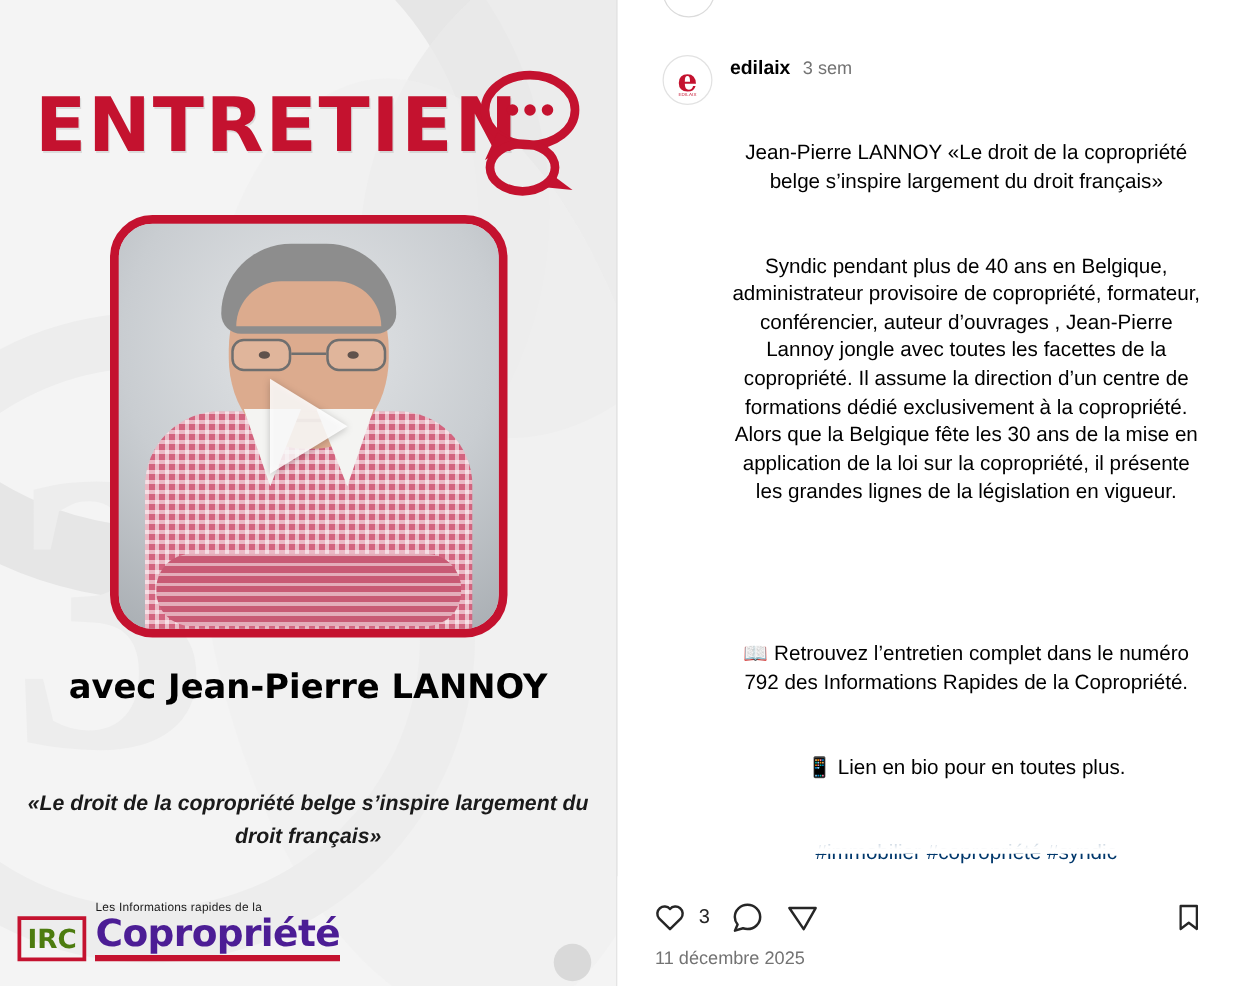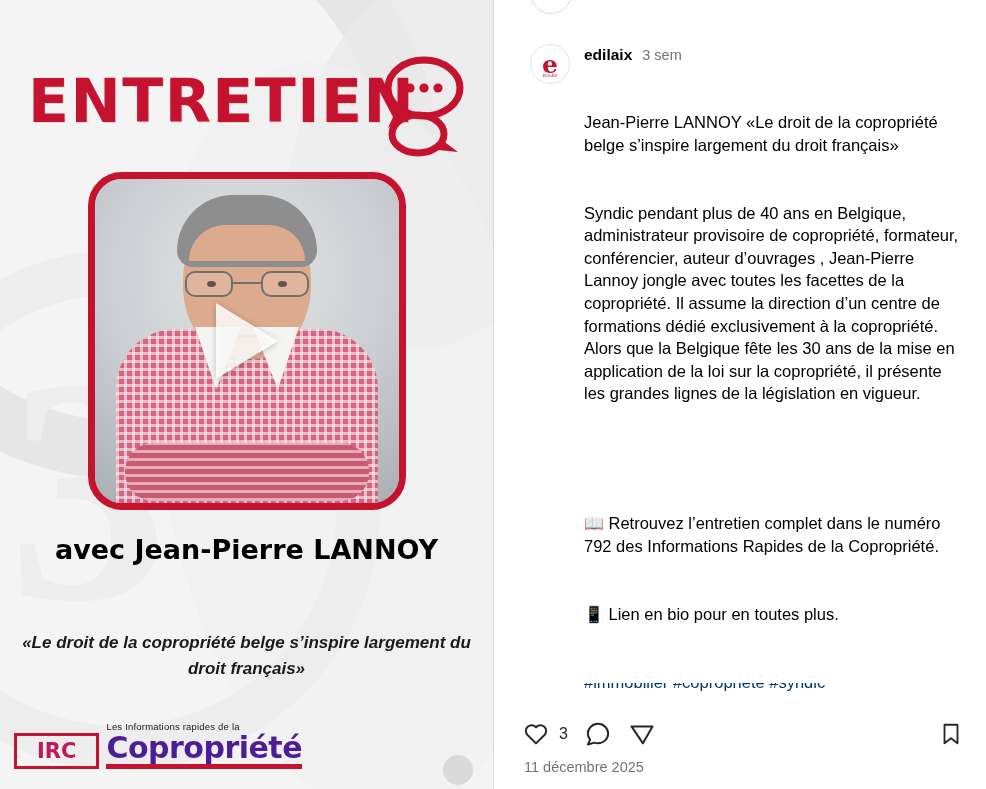--- a/index.html
+++ b/index.html
@@ -229,25 +229,25 @@
     line-height: 1.55;
   }
 
   .logo-block {
     position: absolute;
     left: 14px; bottom: 20px;
     display: flex; align-items: flex-end; gap: 7px;
   }
   .logo-irc {
     border: 3px solid #c4122f;
-    color: #be185d;
+    color: #4d7c0f;
     font-weight: 800;
     font-size: 21px;
     line-height: 1;
-    padding: 5px 20px 4px;
+    padding: 5px 5px 4px;
     font-family: "DejaVu Sans", sans-serif;
   }
   .logo-text { line-height: 1; }
   .logo-small {
     font-size: 9.5px;
     color: #1a1a1a;
     letter-spacing: .2px;
     margin-bottom: 2px;
     font-weight: 400;
   }
@@ -340,20 +340,21 @@
     font-size: 14.5px;
     color: #737373;
   }
   .caption {
     padding: 4px 24px 0 90px;
     margin-top: -22px;
     font-size: 16.5px;
     line-height: 1.37;
     color: #000;
     white-space: pre-wrap;
+    text-align: center;
   }
   .caption p { margin: 0; }
   .caption .gap { height: 17px; }
   .emoji { font-size: 16px; }
   .hashtags {
     color: #00376b;
     margin-top: 17px;
   }
   .fade-mask {
     position: absolute;

